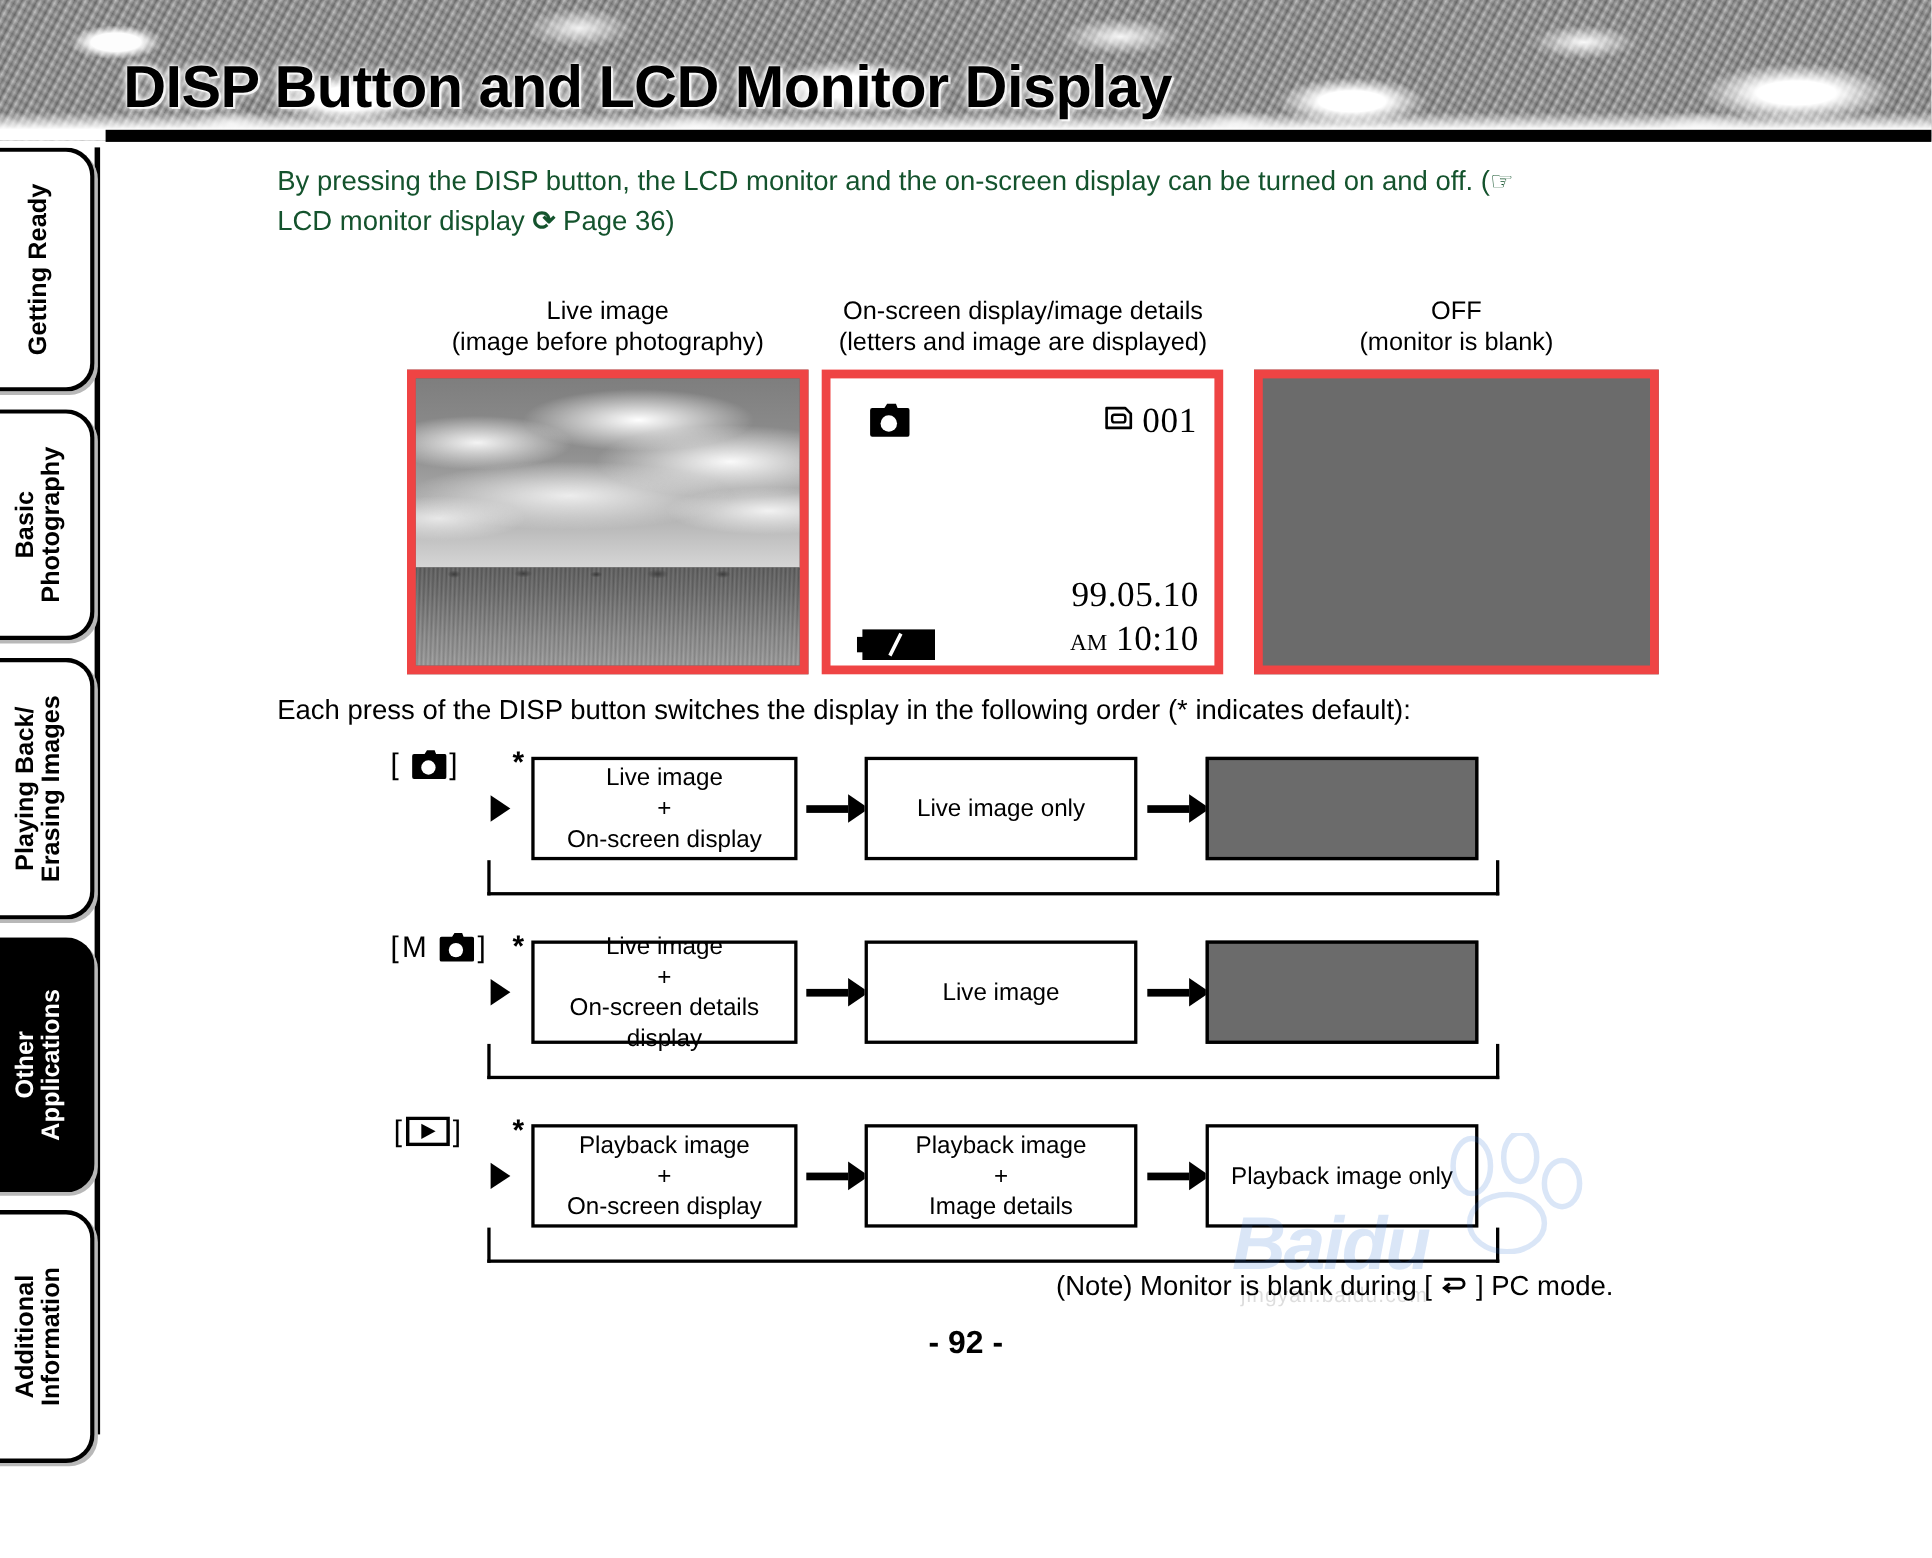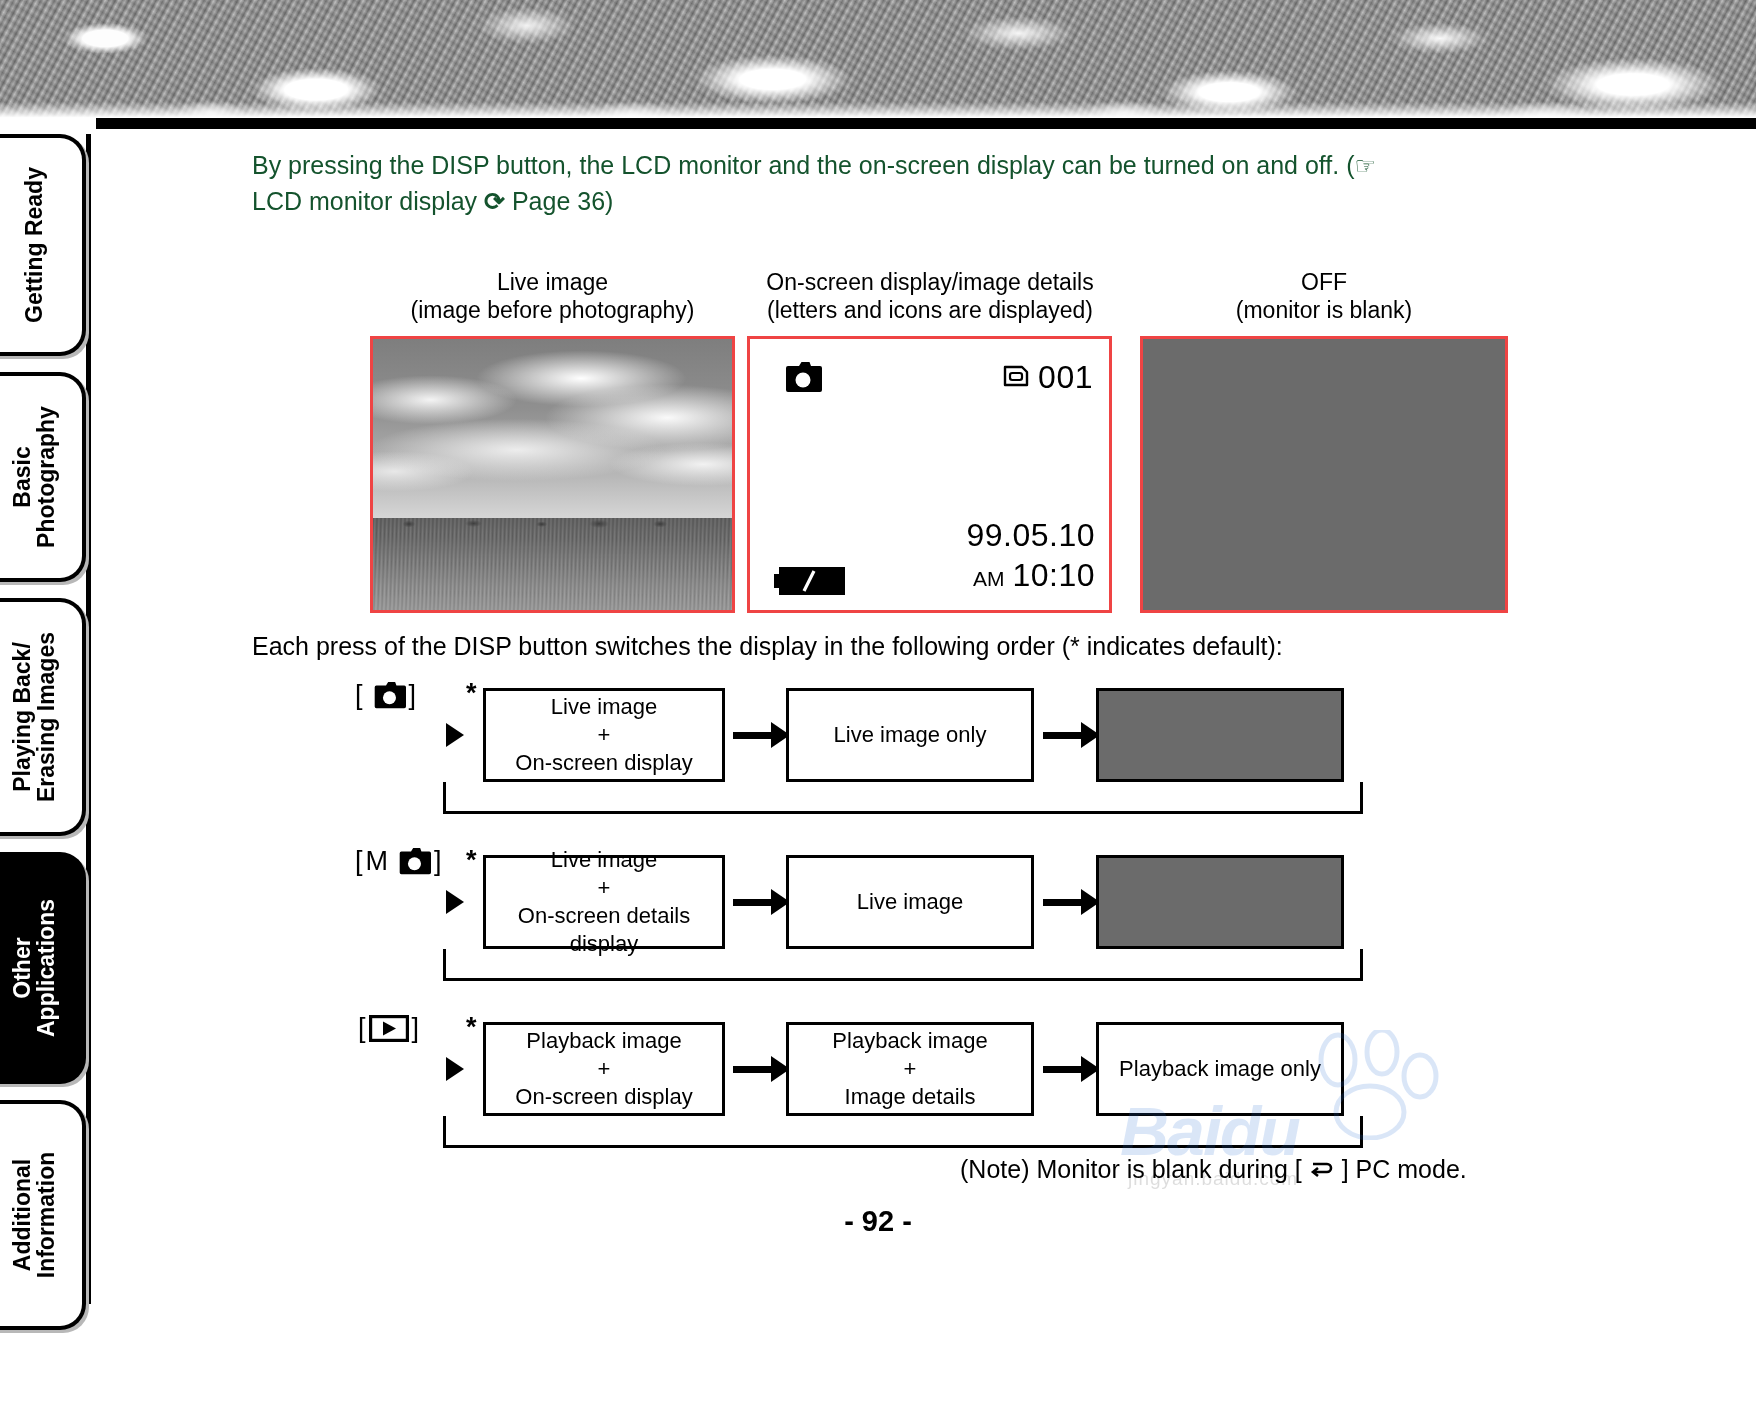--- a/index.html
+++ b/index.html
@@ -100,21 +100,22 @@
   
   .panel-caption {
     position: absolute;
     text-align: center;
     font-size: 23px; color: #000; line-height: 1.22;
   }
 
   
   .screen {
     position: absolute;
-    border: 3px solid #ef4444;
+    border: 8px solid #ef4444;
+    font-family: Liberation Serif, serif;
   }
   .screen-photo {
     left: 370px; top: 336px; width: 365px; height: 277px;
     overflow: hidden;
     background: #6d6d6d;
   }
   .sky {
     position: absolute; left:0; top:0; width:100%; height:66%;
     background:
       radial-gradient(ellipse 120px 34px at 16% 34%, #f4f4f4 0%, rgba(200,200,200,0) 72%),
@@ -249,20 +250,21 @@
   }
   .wm-paw { position:absolute; left: 178px; top: 0px; }
 </style>
 </head>
 <body>
 
 <div id="page">
 
   <div class="header-band"></div>
   <div class="header-rule"></div>
+  <div class="page-title">DISP Button and LCD Monitor Display</div>
 
   <div class="page-frame-v"></div>
   <div class="tabs">
     <div class="tab" style="top:0px;height:222px;">
       <div class="tab-label">Getting Ready</div>
     </div>
     <div class="tab" style="top:238px;height:210px;">
       <div class="tab-label" style="white-space:pre;">Basic
 Photography</div>
     </div>
@@ -284,21 +286,21 @@
     <span>By pressing the DISP button, the LCD monitor and the on-screen display can be turned on and off. (</span><span class="glyph-hand">☞</span><br>
     <span>LCD monitor display </span><span class="glyph-arrowloop">⟳</span><span> Page 36)</span>
   </div>
 
   <div class="panel-caption" style="left:370px; top:268px; width:365px;">
     <div>Live image</div>
     <div>(image before photography)</div>
   </div>
   <div class="panel-caption" style="left:740px; top:268px; width:380px;">
     <div>On-screen display/image details</div>
-    <div>(letters and icons are displayed)</div>
+    <div>(letters and image are displayed)</div>
   </div>
   <div class="panel-caption" style="left:1140px; top:268px; width:368px;">
     <div>OFF</div>
     <div>(monitor is blank)</div>
   </div>
 
   <div class="screen screen-photo">
     <div class="sky"></div>
     <div class="horizon"></div>
     <div class="ground"></div>

